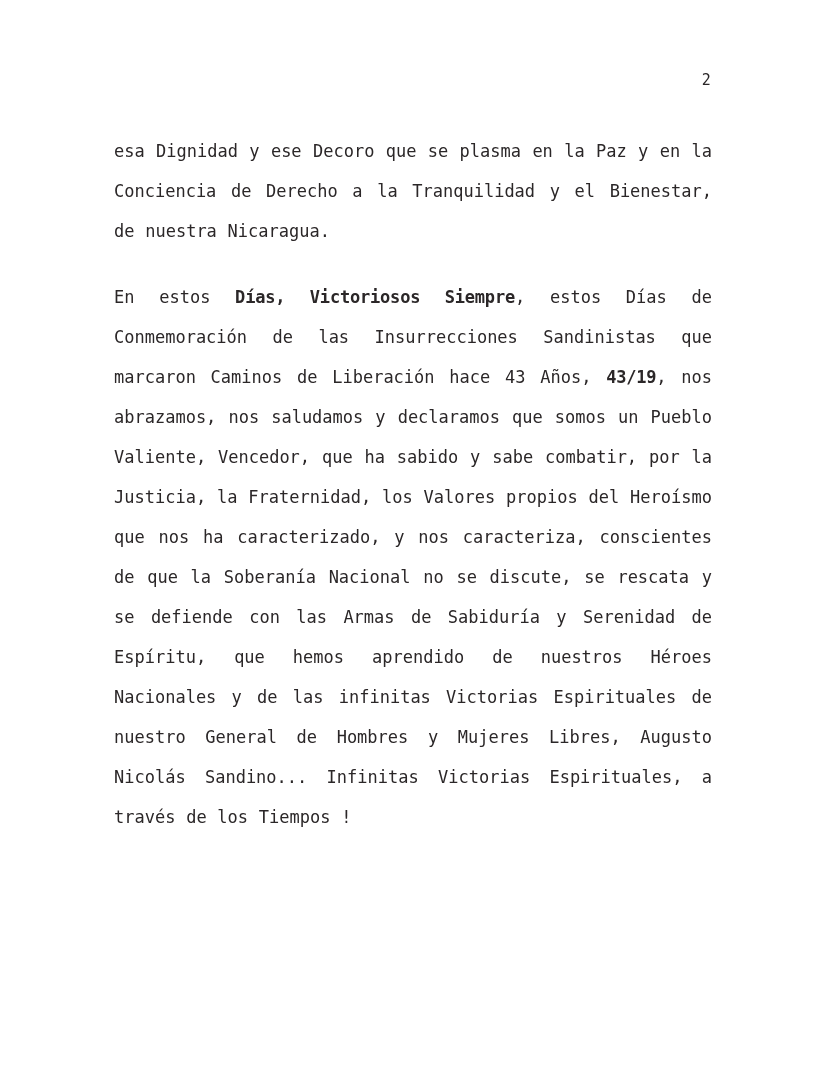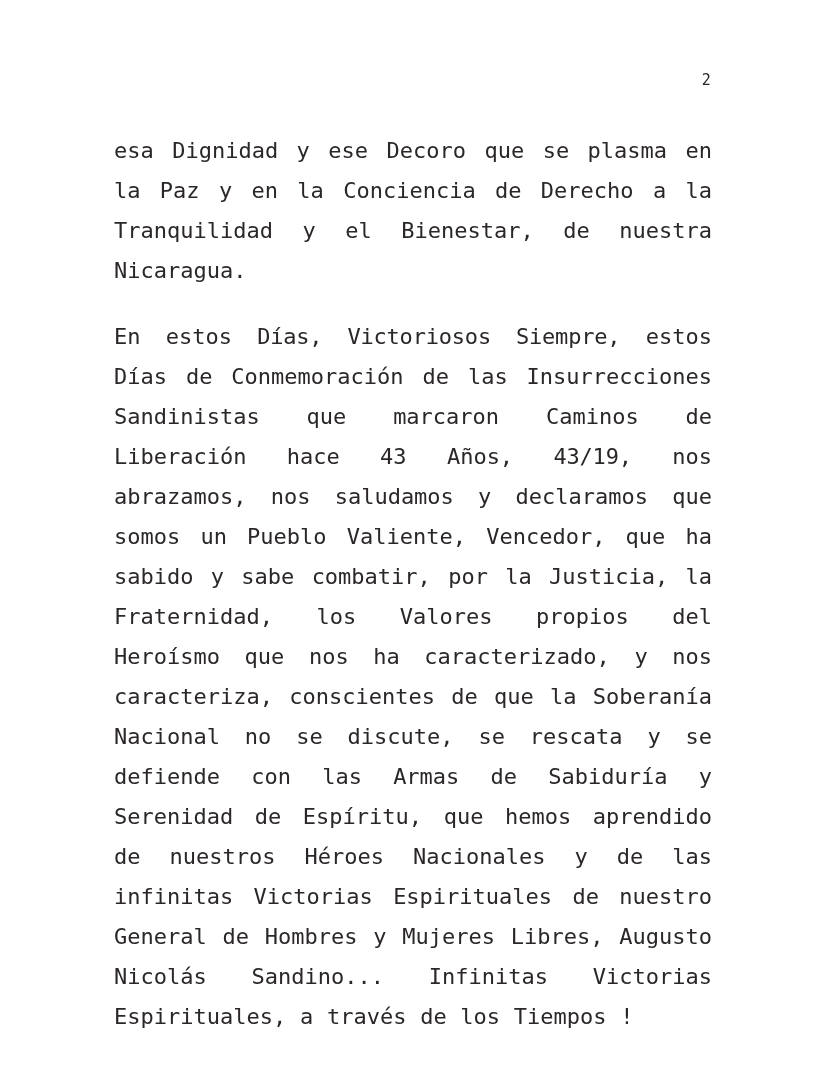--- a/index.html
+++ b/index.html
@@ -45,39 +45,39 @@
   
   .body-block {
     position: absolute;
     top: 131px;
     left: 114px;
     width: 598px;
   }
 
   .para {
     font-family: "DejaVu Sans Mono", "Liberation Mono", monospace;
-    font-size: 22px;
+    font-size: 17px;
     line-height: 40px;
     color: #2b2728;
     text-align: justify;
     text-justify: inter-word;
     margin: 0;
     word-spacing: 0.5px;
     -webkit-font-smoothing: antialiased;
   }
 
   .para + .para {
     margin-top: 26px;
   }
   .para.justify-left-last {
     text-align-last: left;
   }
 
   .bold {
-    font-weight: normal;
+    font-weight: bold;
     letter-spacing: -0.2px;
   }
 </style>
 </head>
 <body>
 
 <div class="page">
 
   <div class="page-header">
     <span class="folio">2</span>

